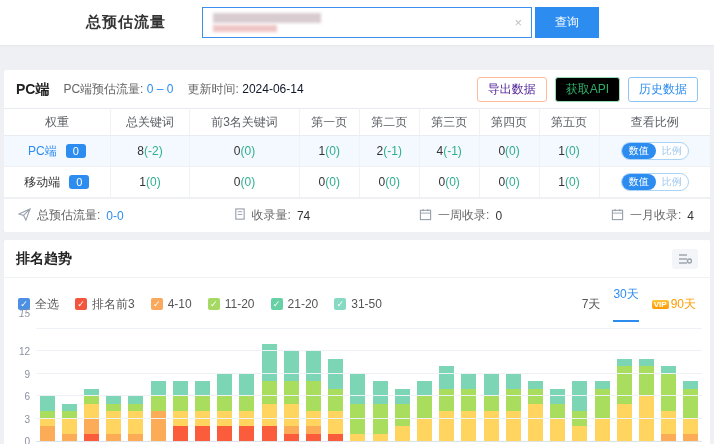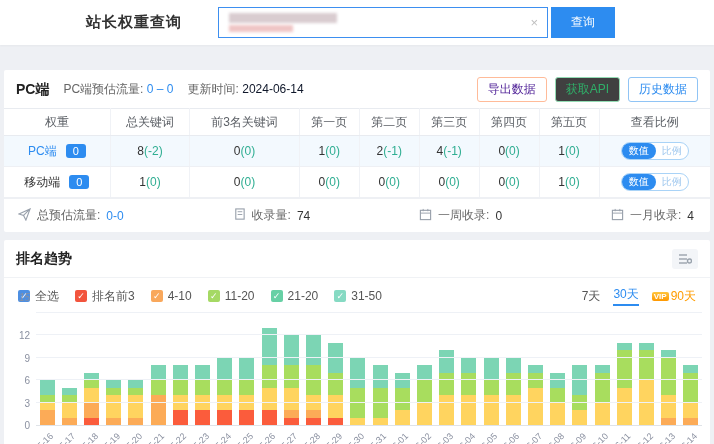--- a/index.html
+++ b/index.html
@@ -20,21 +20,21 @@
   #panel-pc{margin-top:25px;}
 
   .pc-header{display:flex;align-items:center;padding:7px 12px 6px;}
   .pc-title{font-size:14px;font-weight:bold;color:#222;}
   .pc-sub{font-size:12px;color:#666;margin-left:14px;}
   .pc-sub .blue{color:#2d8cf0;}
   .pc-sub .dark{color:#0f172a;}
   .pc-actions{margin-left:auto;display:flex;gap:8px;}
   .btn{font-size:12px;padding:3px 10px;border-radius:3px;border:1px solid;cursor:pointer;}
   .btn-export{color:#4c1d95;border-color:#ffbb99;background:#fff;}
-  .btn-api{color:#2fae68;border-color:#93dcb4;background:#404040;}
+  .btn-api{color:#2fae68;border-color:#93dcb4;background:#000000;}
   .btn-history{color:#2d8cf0;border-color:#90c4f5;background:#fff;}
 
   table{width:100%;border-collapse:collapse;font-size:12px;text-align:center;}
   th{font-weight:normal;color:#5c6066;height:27px;border-top:1px solid #e8ebf0;border-bottom:1px solid #e8ebf0;border-right:1px solid #f0f2f6;}
   th:last-child{border-right:none;}
   td{height:31px;border-bottom:1px solid #eef0f4;border-right:1px solid #f0f2f6;}
   td:last-child{border-right:none;}
   tr.hl{background:#f3f9fe;}
   .row-name{color:#333;}
   .row-name.blue{color:#2d8cf0;}
@@ -54,21 +54,21 @@
   .trend-header{display:flex;align-items:center;justify-content:space-between;padding:9px 12px 8px;border-bottom:1px solid #f0f2f5;}
   .trend-title{font-size:14px;font-weight:bold;color:#222;}
   .toolbox{width:26px;height:20px;background:#f3f5f8;border-radius:3px;display:flex;align-items:center;justify-content:center;cursor:pointer;}
 
   .legend-row{display:flex;align-items:center;padding:8px 14px 2px;}
   .lg-item{display:inline-flex;align-items:center;margin-right:16px;cursor:pointer;}
   .lg-box{width:12px;height:12px;border-radius:2px;color:#fff;font-size:9px;line-height:12px;text-align:center;}
   .lg-label{font-size:12px;color:#555;margin-left:5px;}
   #range-tabs{margin-left:auto;display:flex;align-items:center;gap:13px;font-size:12px;color:#555;}
   .rtab{cursor:pointer;}
-  .rtab.active{color:#2d8cf0;border-bottom:2px solid #2d8cf0;padding-bottom:1px;}
+  .rtab.active{color:#2d8cf0;border-bottom:2px solid #2d8cf0;padding-bottom:17px;}
   .rtab.vip-tab{color:#ff9c00;display:inline-flex;align-items:center;gap:2px;}
   .vip{background:linear-gradient(180deg,#ffc53d,#ff9800);color:#fff;font-size:8px;font-weight:bold;border-radius:2px;padding:0 2px;}
 
   .chart{position:relative;height:152px;margin-top:4px;}
   #yaxis{position:absolute;left:6px;top:2px;width:20px;height:112px;}
   .ytick{position:absolute;right:0;font-size:10px;color:#8a90a0;}
   .plot-wrap{margin-left:32px;margin-right:8px;padding-top:2px;}
   #plot{position:relative;height:112px;border-bottom:1px solid #dfe3e8;}
   .gridline{position:absolute;left:0;right:0;height:1px;background:#eef1f6;}
   #bars{position:absolute;left:0;right:0;top:0;bottom:0;display:flex;}
@@ -76,21 +76,21 @@
   .bar{width:15px;display:flex;flex-direction:column-reverse;}
   .seg{width:100%;}
   #xlabels{display:flex;height:36px;}
   .xslot{flex:1;position:relative;}
   .xlabel{position:absolute;top:5px;right:45%;transform:rotate(-45deg);transform-origin:top right;font-size:9px;color:#8a90a0;white-space:nowrap;}
 </style>
 </head>
 <body>
 
 <div class="topbar">
-  <div class="brand">站长权重查询</div>
+  <div class="brand">总预估流量</div>
   <div class="searchbox">
     <div class="redacted">
       <div class="r1"></div>
         <div class="r2"></div>
     </div>
     <span class="clear">×</span>
   </div>
   <button class="search-btn">查询</button>
 </div>
 

